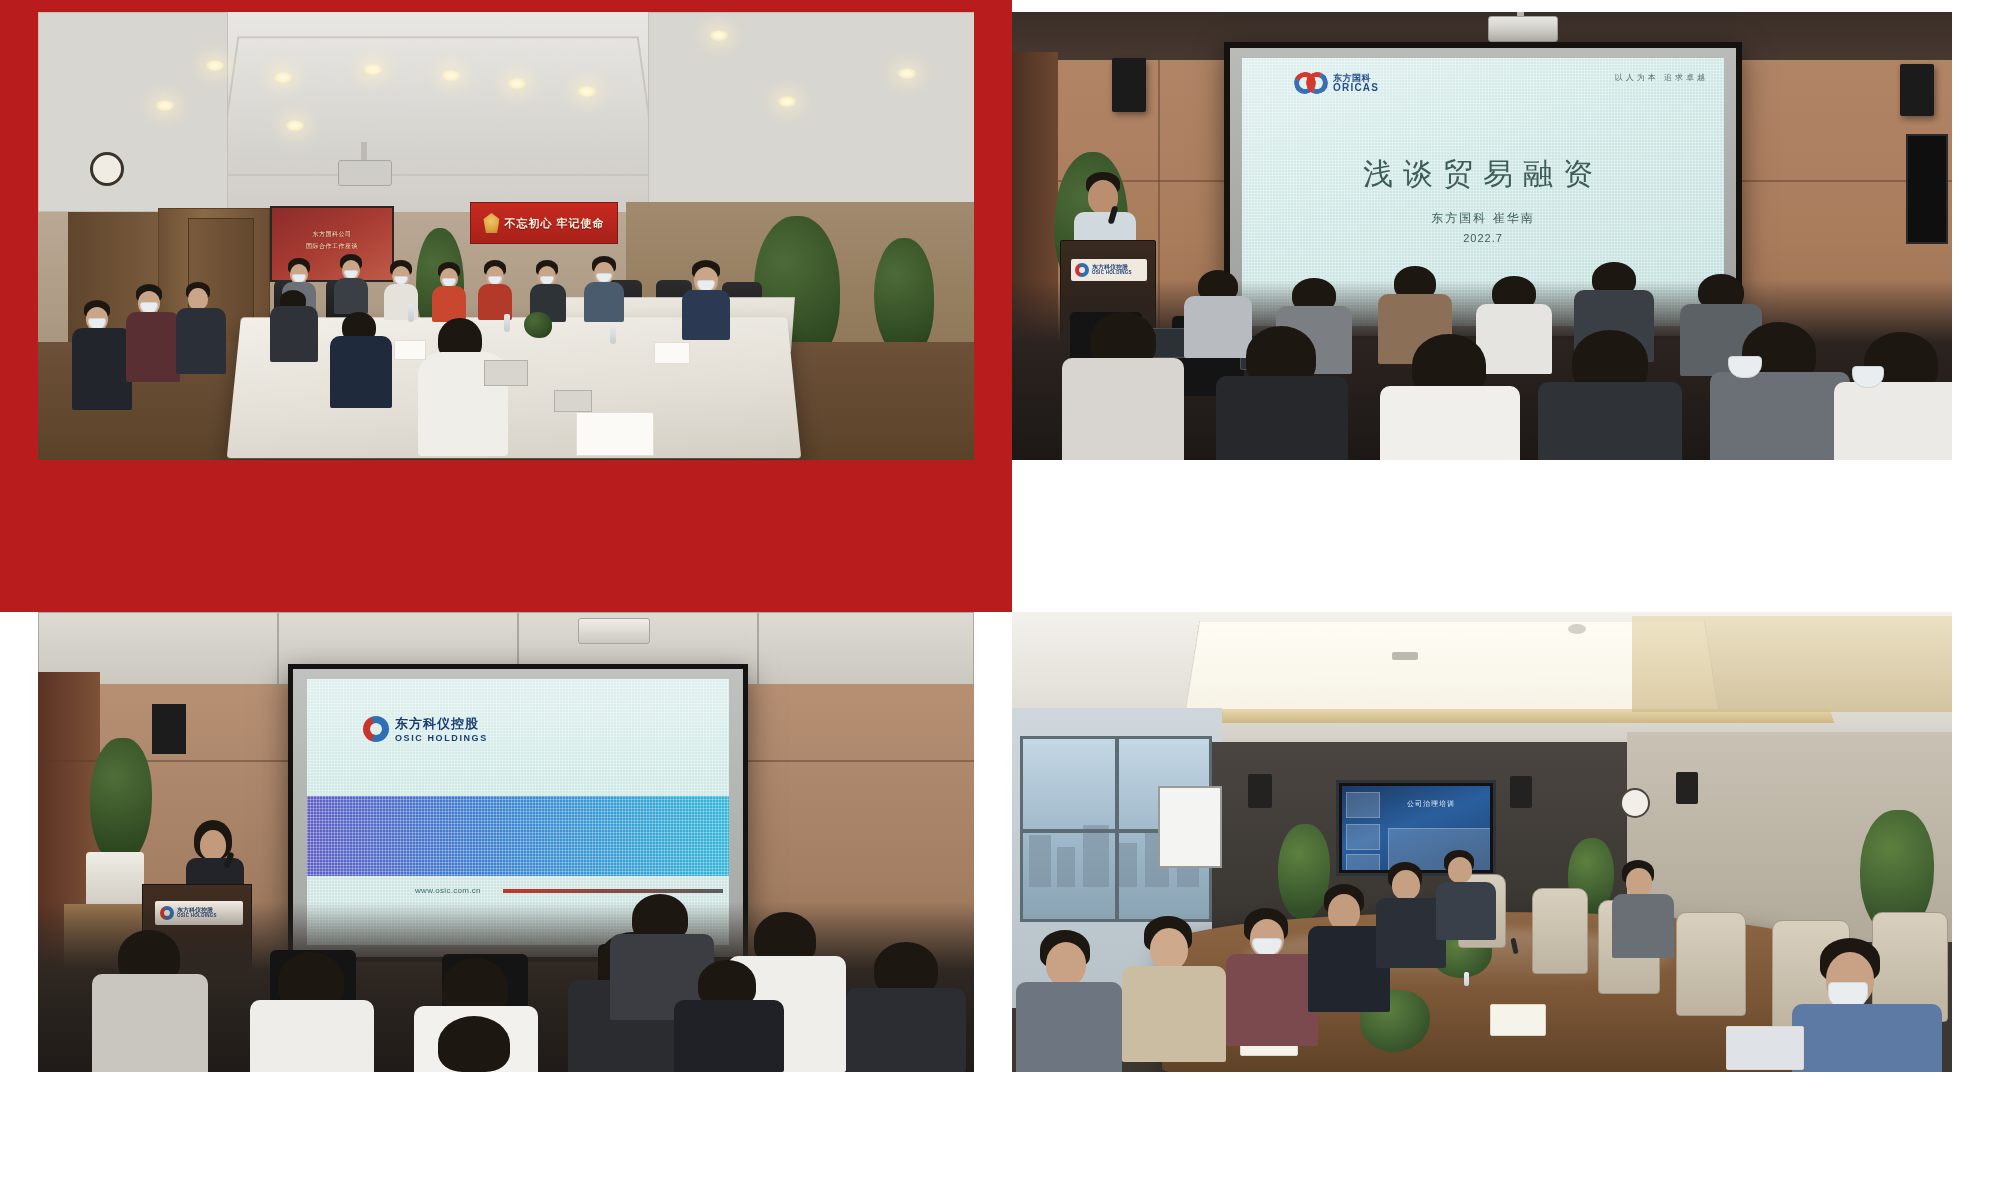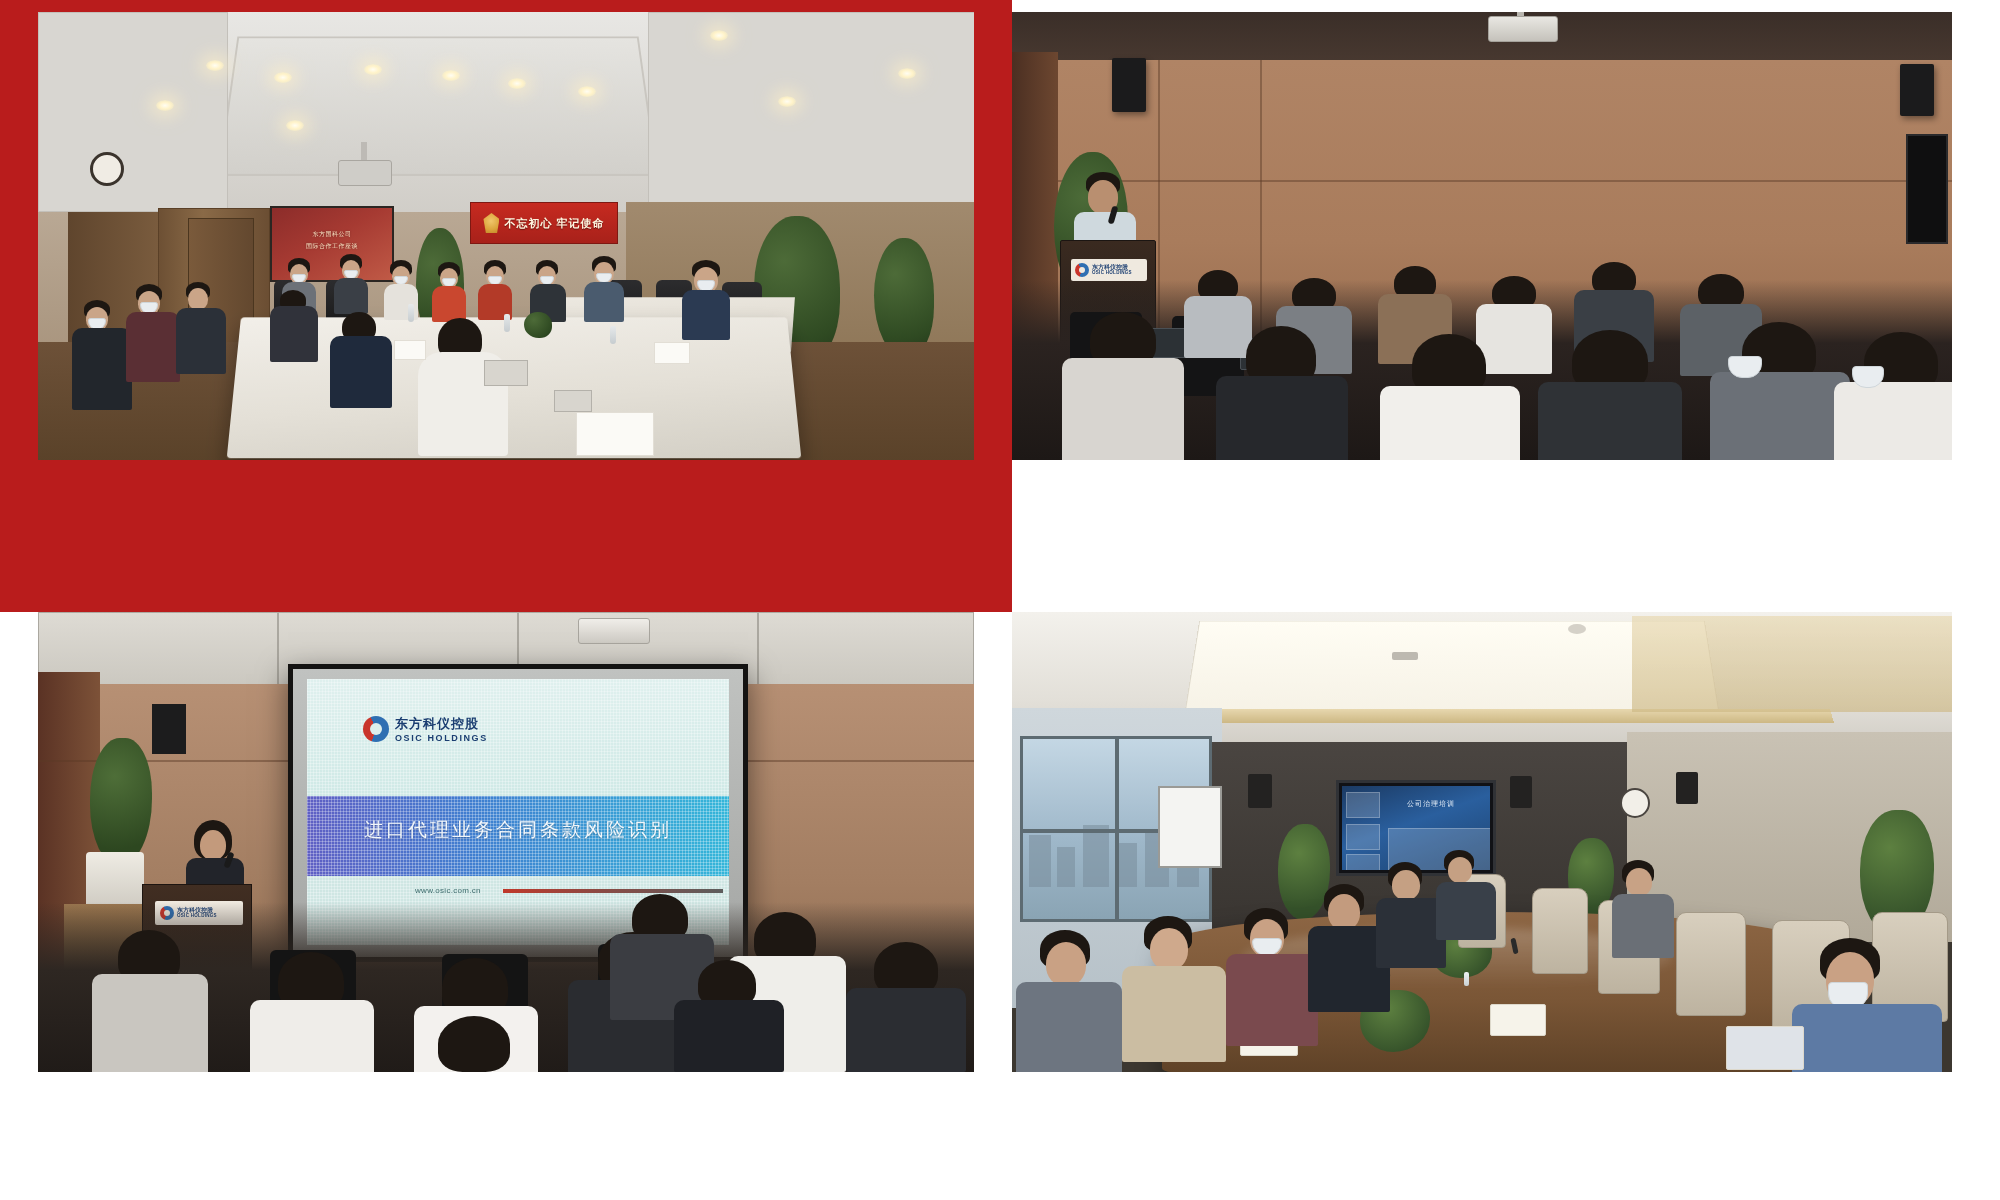--- a/index.html
+++ b/index.html
@@ -632,20 +632,44 @@
       <div class="wall-line" style="left:46px;top:168px;width:894px;height:2px;"></div>
       <div class="wall-line" style="left:248px;top:48px;width:2px;height:330px;"></div>
       <div class="wall-line" style="left:146px;top:48px;width:2px;height:330px;"></div>
 
       <div class="speaker-box" style="left:100px;top:46px;width:34px;height:54px;"></div>
       <div class="speaker-box" style="left:888px;top:52px;width:34px;height:52px;"></div>
 
       <div class="proj-mount"></div>
       <div class="proj-unit"></div>
 
+      <div class="screen-frame">
+        <div class="screen-border">
+          <div class="slide">
+            <div class="slide-grid"></div>
+
+            <div class="oricas-logo" style="left:52px;top:14px;">
+              <div class="oricas-mark">
+                <div class="ring r1"></div>
+                  <div class="ring r2"></div>
+              </div>
+              <div class="oricas-txt">
+                <div class="oricas-cn">东方国科</div>
+                <div class="oricas-en">ORICAS</div>
+              </div>
+            </div>
+
+            <div class="slide-motto">以人为本  追求卓越</div>
+
+            <div class="slide-title-main" style="top:96px;">浅谈贸易融资</div>
+            <div class="slide-sub" style="top:152px;">东方国科  崔华南</div>
+            <div class="slide-date" style="top:174px;">2022.7</div>
+          </div>
+        </div>
+      </div>
 
       <div class="plant" style="position:absolute;left:42px;top:140px;width:74px;height:150px;border-radius:50% 45% 50% 50%;background:radial-gradient(circle at 40% 30%,#4c6b38 0%,#2c4720 75%);"></div>
 
       <div class="tv"></div>
 
       <div class="person" style="left:64px;top:160px;">
         <div class="hair" style="left:10px;top:0;width:34px;height:22px;"></div>
         <div class="head" style="left:12px;top:8px;width:30px;height:34px;background:#b98f70;"></div>
         <div class="body" style="left:-2px;top:40px;width:62px;height:66px;background:#cfd9de;"></div>
         <div style="position:absolute;left:34px;top:34px;width:6px;height:18px;background:#1a1a1a;border-radius:3px;transform:rotate(16deg);"></div>
@@ -747,21 +771,20 @@
             <div class="slide-grid"></div>
 
             <div class="osic-logo" style="left:56px;top:36px;">
               <div class="osic-big"></div>
               <div>
                 <div class="osic-logo-cn">东方科仪控股</div>
                 <div class="osic-logo-en">OSIC HOLDINGS</div>
               </div>
             </div>
 
-            <div class="band-title" style="top:52%;">进口代理业务合同条款风险识别</div>
 
             <div class="slide-url" style="left:108px;top:78%;">www.osic.com.cn</div>
             <div class="slide-rule" style="left:196px;top:79%;width:220px;"></div>
           </div>
         </div>
       </div>
 
       <div class="plant" style="left:52px;top:126px;width:62px;height:128px;"></div>
       <div style="position:absolute;left:48px;top:240px;width:58px;height:56px;background:linear-gradient(180deg,#efece4,#cfcbc2);border-radius:4px;"></div>
       <div style="position:absolute;left:26px;top:292px;width:96px;height:96px;background:linear-gradient(180deg,#9a764f,#6f5434);"></div>

